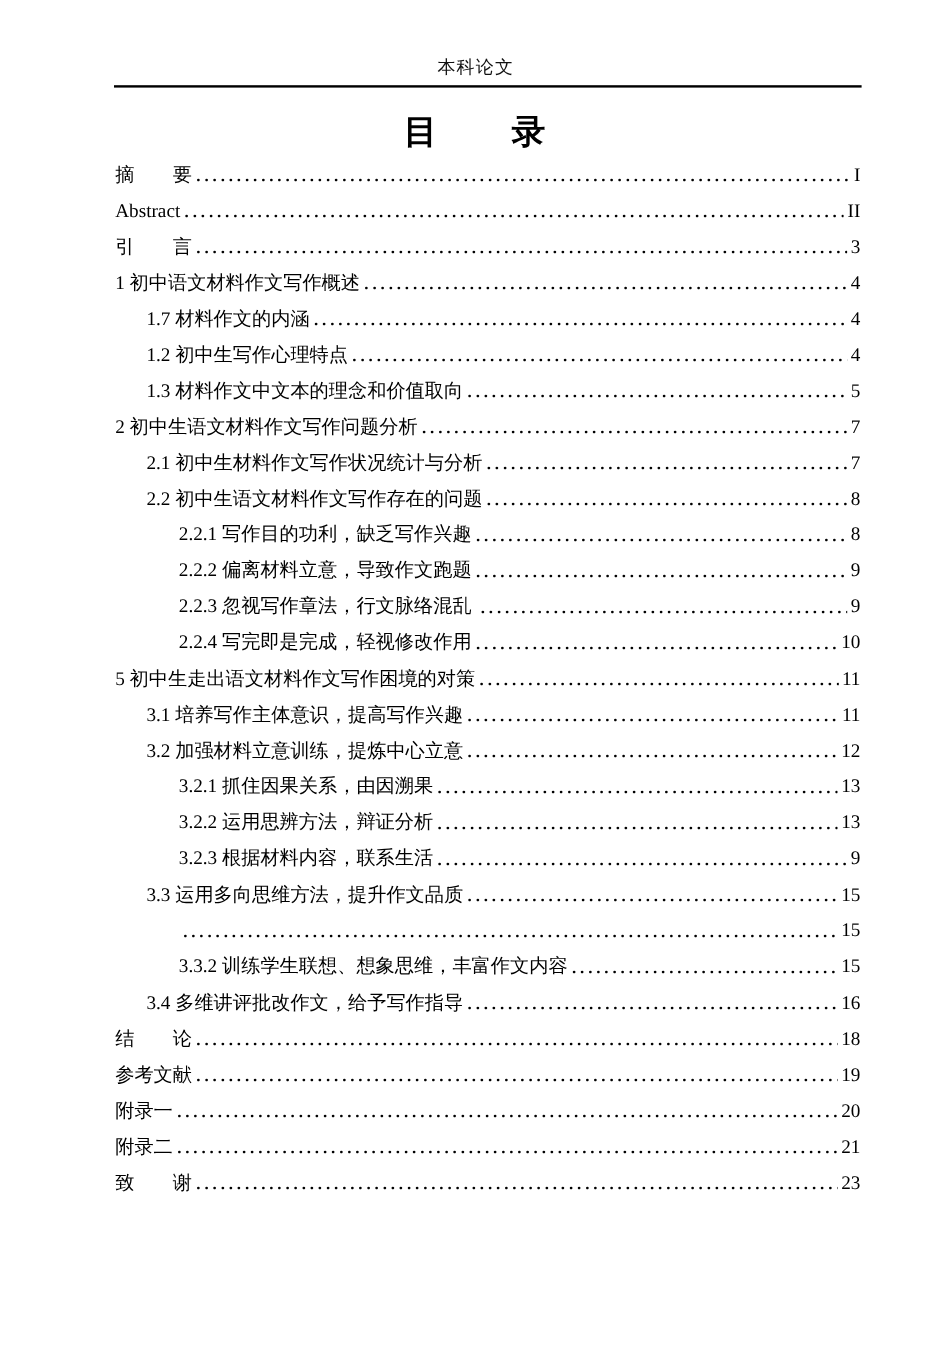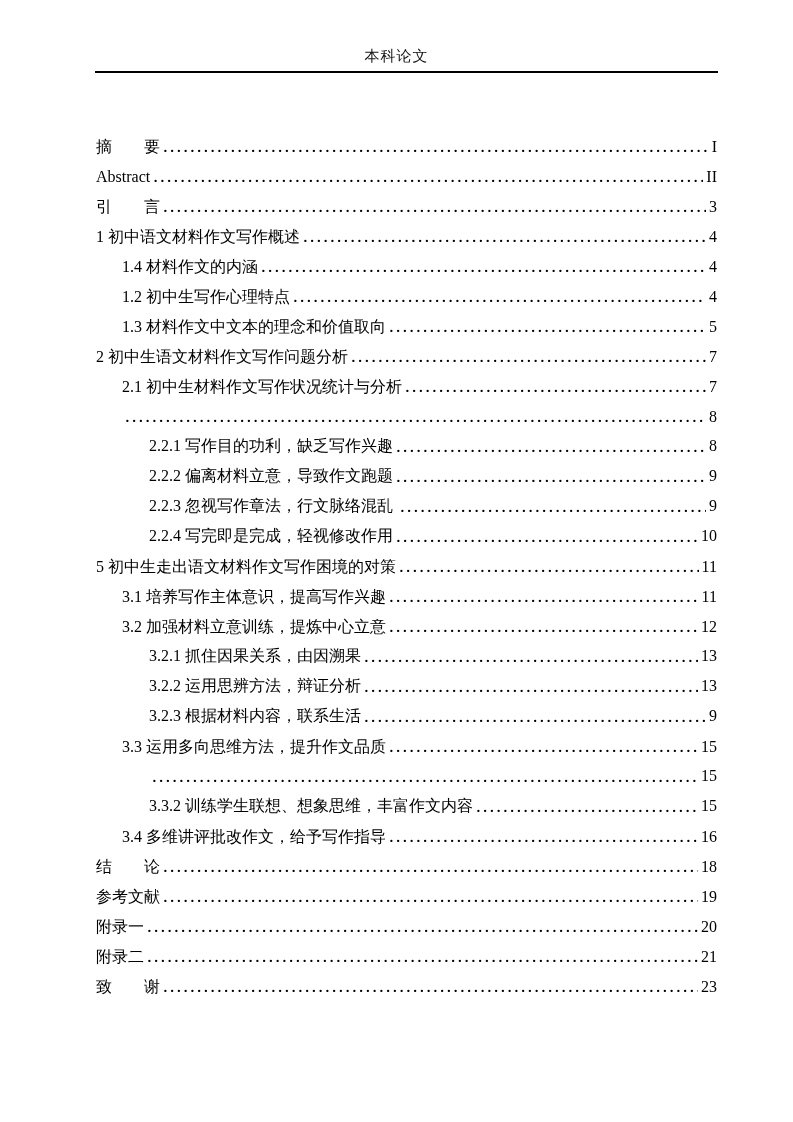--- a/index.html
+++ b/index.html
@@ -83,20 +83,21 @@
 </style>
 </head>
 <body>
 
 <div class="page">
 
   <div class="running-header">本科论文</div>
 
   <div class="header-rule"></div>
 
+  <div class="doc-title">目　　录</div>
 
   <div class="toc" id="toc-list">
       <div class="toc-entry level-0">
     <span class="toc-label">摘　　要</span>
     <span class="toc-dots"></span>
     <span class="toc-page">I</span>
   </div>
       <div class="toc-entry level-0">
     <span class="toc-label">Abstract</span>
     <span class="toc-dots"></span>
@@ -106,21 +107,21 @@
     <span class="toc-label">引　　言</span>
     <span class="toc-dots"></span>
     <span class="toc-page">3</span>
   </div>
       <div class="toc-entry level-0">
     <span class="toc-label">1 初中语文材料作文写作概述</span>
     <span class="toc-dots"></span>
     <span class="toc-page">4</span>
   </div>
       <div class="toc-entry level-1">
-    <span class="toc-label">1.4 材料作文的内涵</span>
+    <span class="toc-label">1.7 材料作文的内涵</span>
     <span class="toc-dots"></span>
     <span class="toc-page">4</span>
   </div>
       <div class="toc-entry level-1">
     <span class="toc-label">1.2 初中生写作心理特点</span>
     <span class="toc-dots"></span>
     <span class="toc-page">4</span>
   </div>
       <div class="toc-entry level-1">
     <span class="toc-label">1.3 材料作文中文本的理念和价值取向</span>
@@ -131,20 +132,21 @@
     <span class="toc-label">2 初中生语文材料作文写作问题分析</span>
     <span class="toc-dots"></span>
     <span class="toc-page">7</span>
   </div>
       <div class="toc-entry level-1">
     <span class="toc-label">2.1 初中生材料作文写作状况统计与分析</span>
     <span class="toc-dots"></span>
     <span class="toc-page">7</span>
   </div>
       <div class="toc-entry level-1">
+    <span class="toc-label">2.2 初中生语文材料作文写作存在的问题</span>
     <span class="toc-dots"></span>
     <span class="toc-page">8</span>
   </div>
       <div class="toc-entry level-2">
     <span class="toc-label">2.2.1 写作目的功利，缺乏写作兴趣</span>
     <span class="toc-dots"></span>
     <span class="toc-page">8</span>
   </div>
       <div class="toc-entry level-2">
     <span class="toc-label">2.2.2 偏离材料立意，导致作文跑题</span>

